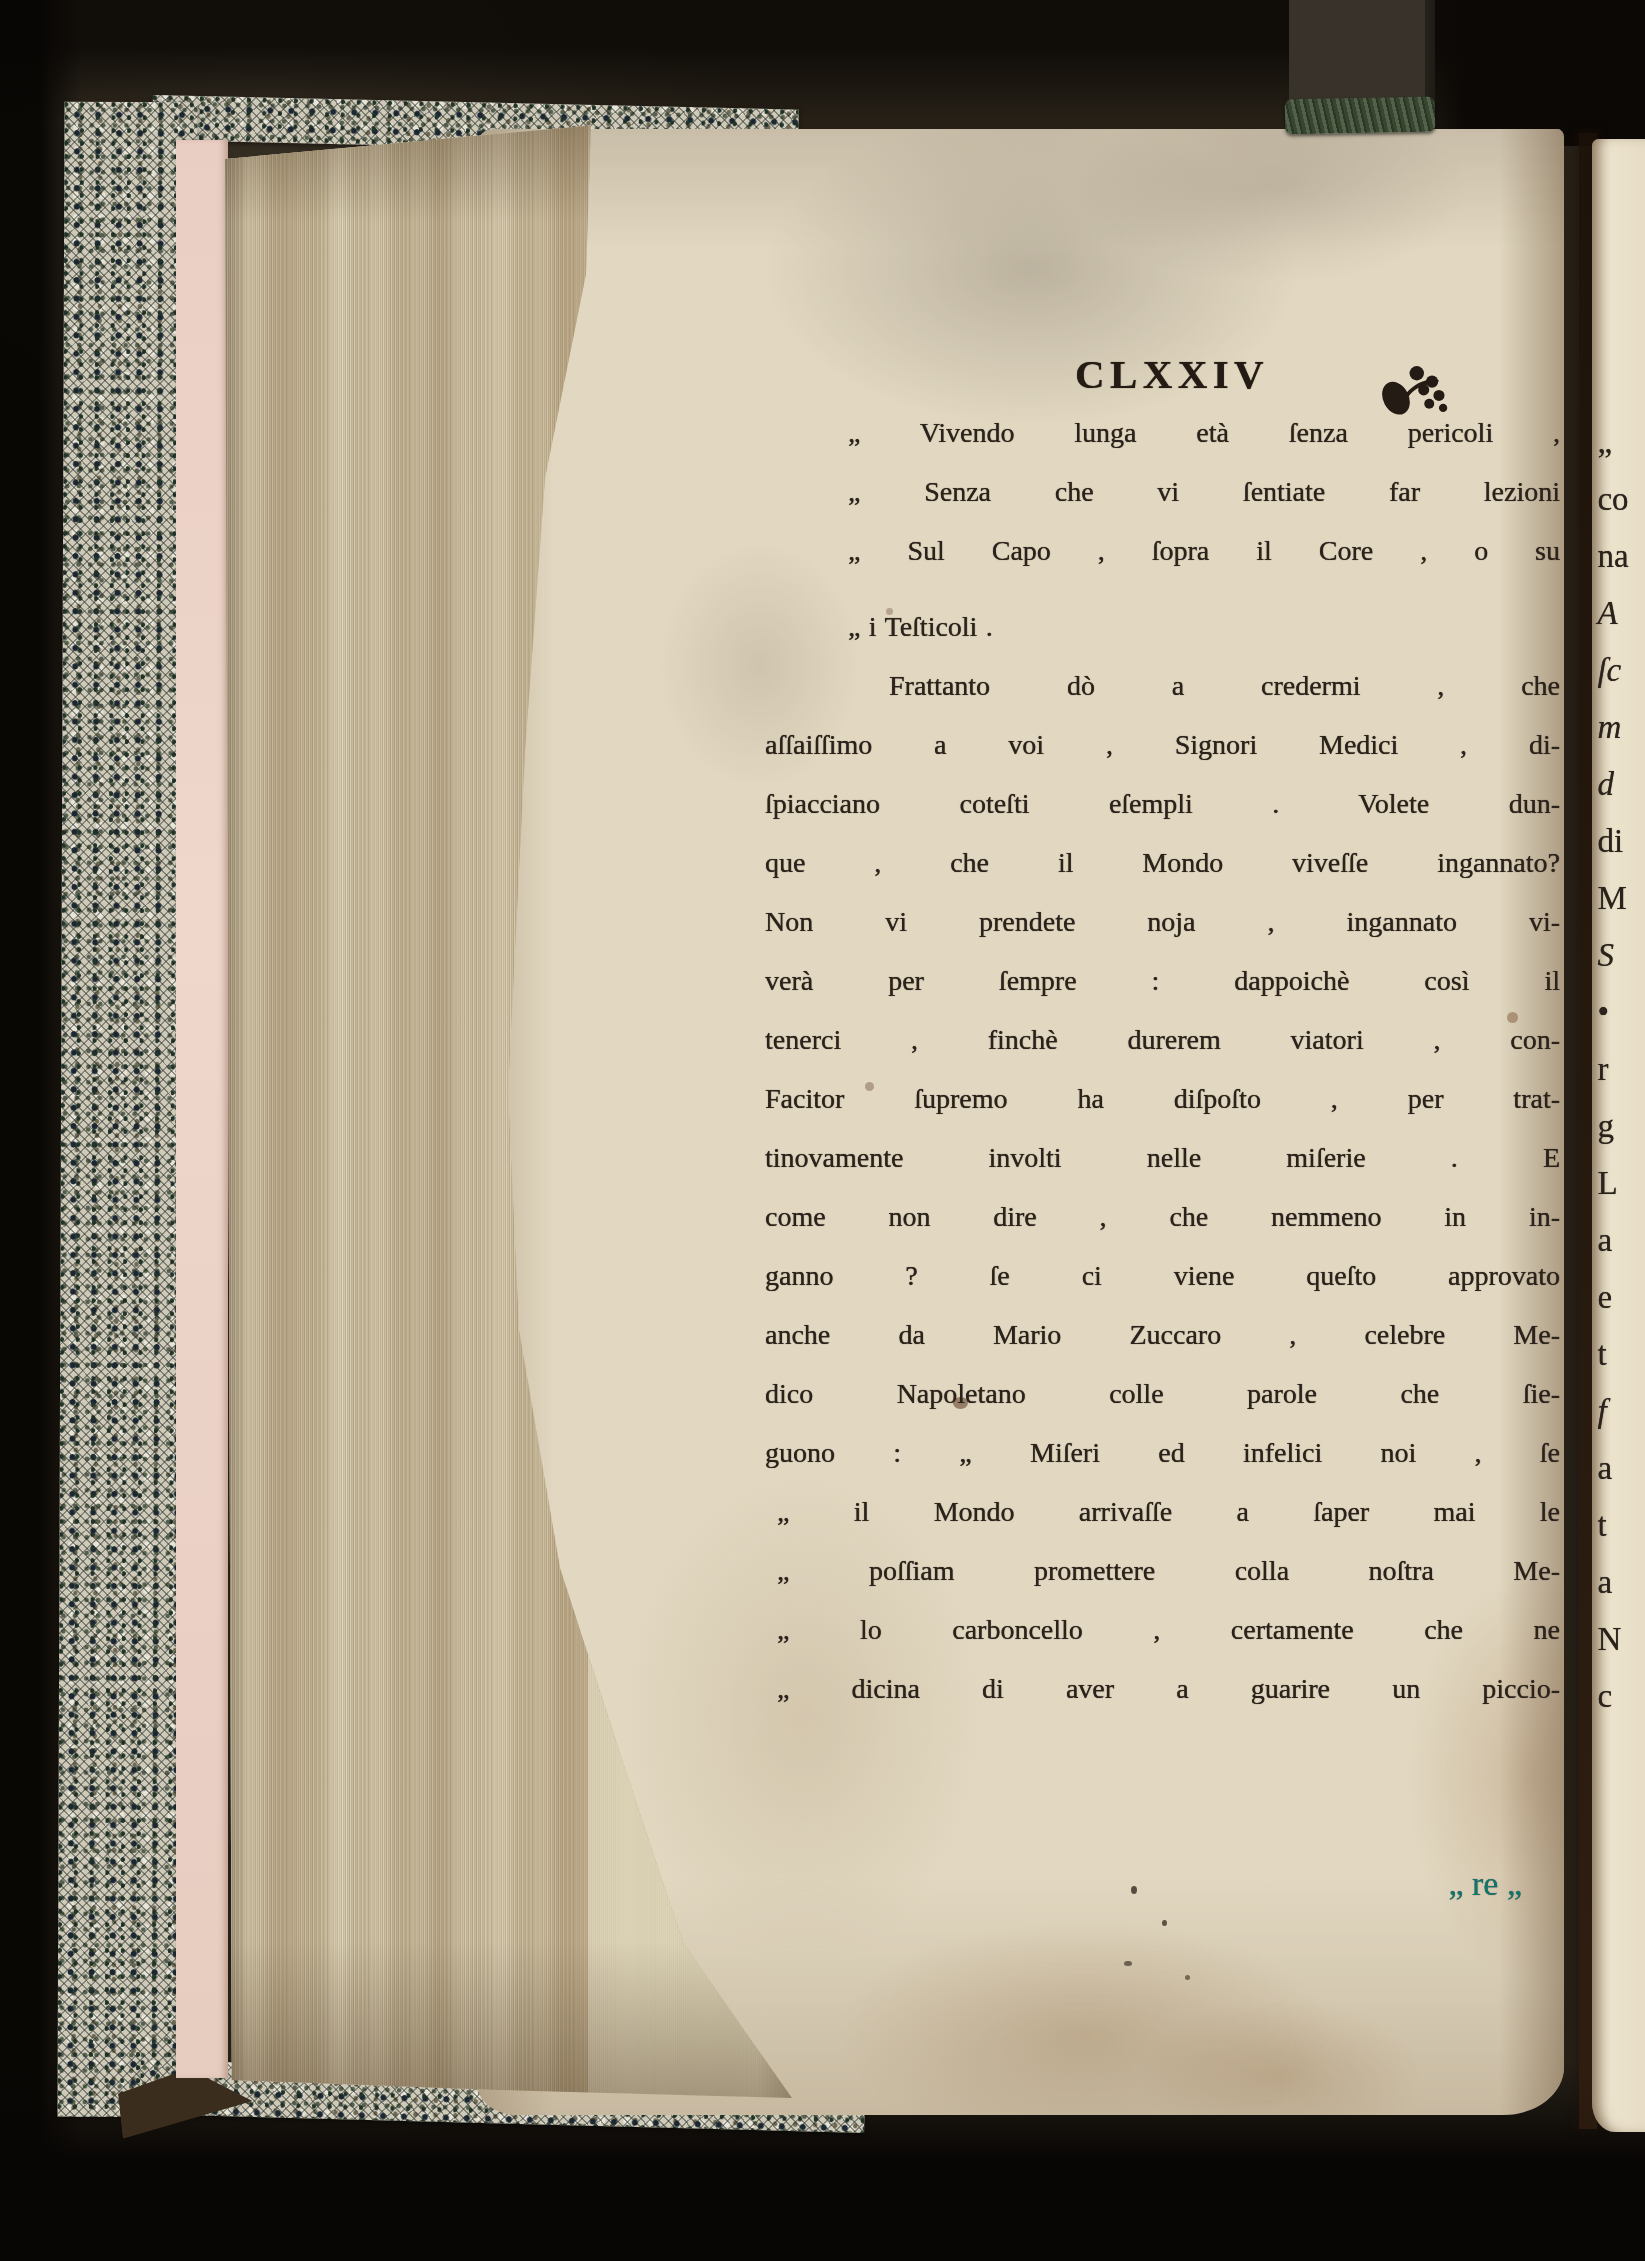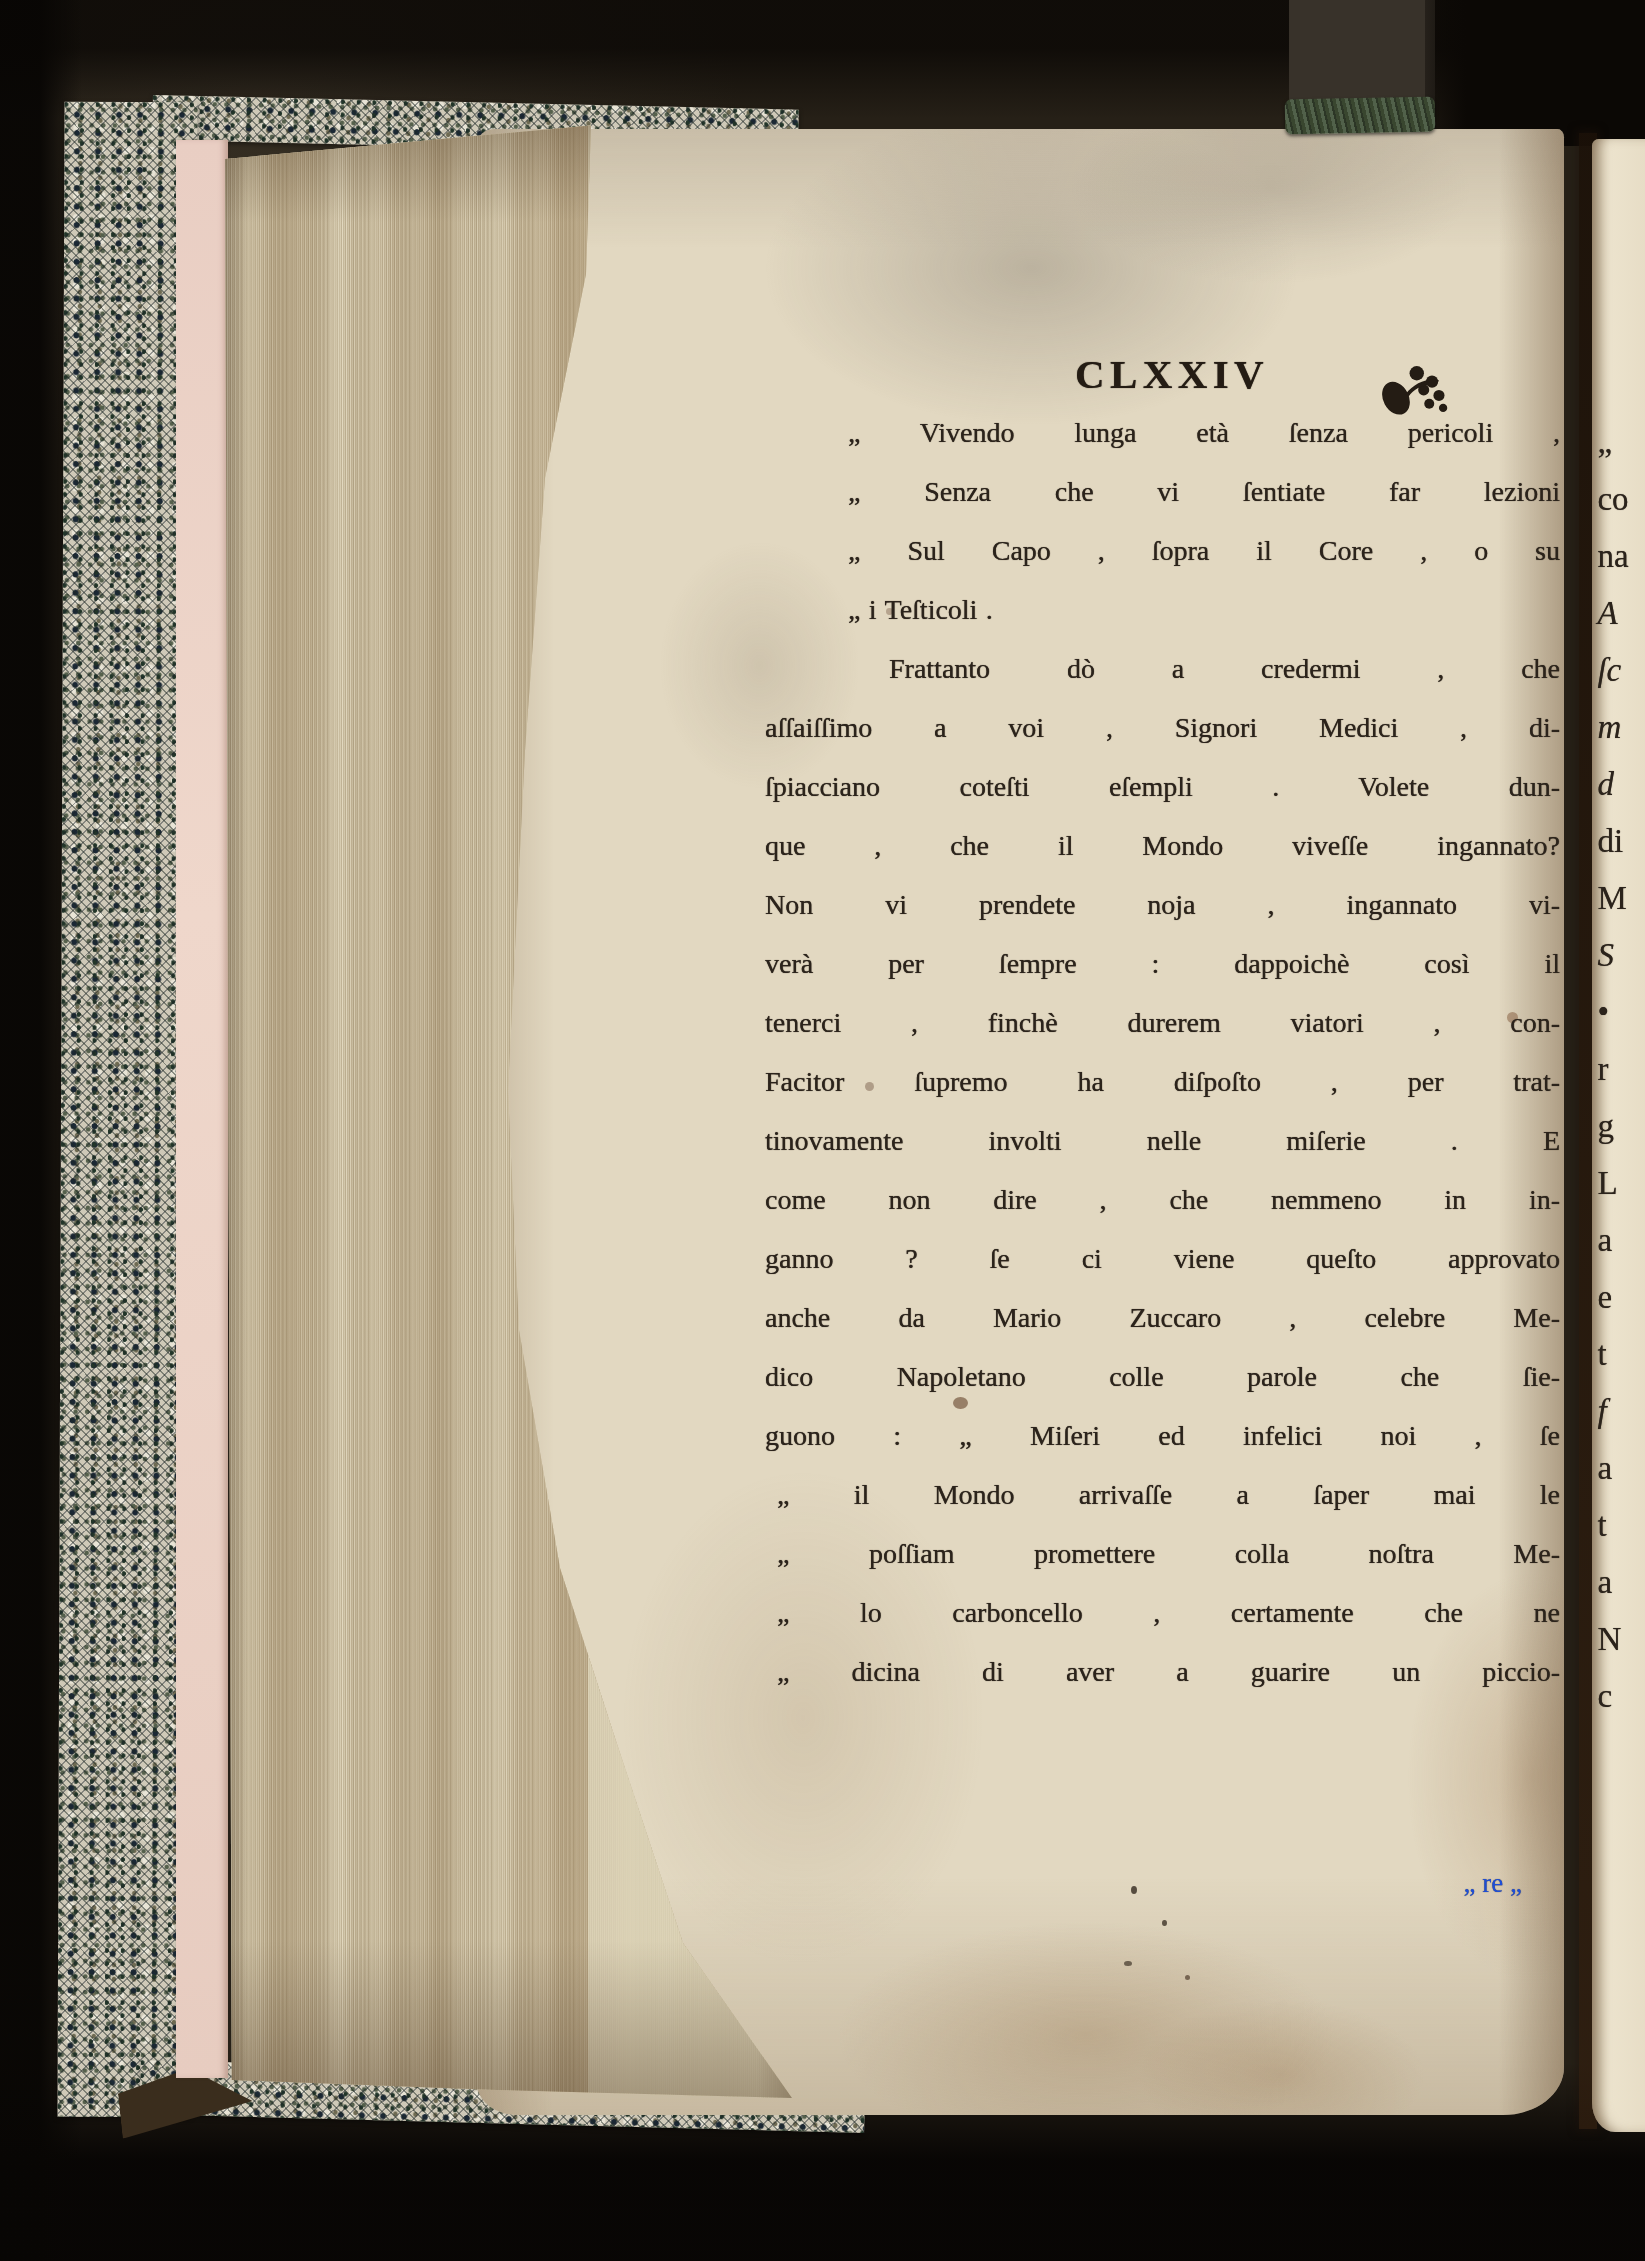--- a/index.html
+++ b/index.html
@@ -83,22 +83,22 @@
   
   .text-block{left:288px; top:274px; width:795px;}
   .line{position:static; display:block; height:59px; line-height:59px;
     font-size:28px; color:#2b231b; word-spacing:1.4px;
     text-align:justify; text-align-last:justify;
     text-shadow:0 0 0.9px rgba(43,35,27,.85), 0.4px 0.4px 0 rgba(43,35,27,.3);
     white-space:nowrap; overflow:visible;}
   .poem{padding-left:127px; text-indent:-44px;}
   .quote{padding-left:72px; text-indent:-60px;}
   .first{text-indent:124px;}
-  .short{text-align:center; text-align-last:left;}
-  .catchword{right:42px; top:1734px; font-size:27px; color:#1d4ed8;
+  .short{text-align:center; text-align-last:left;margin-top:17px;}
+  .catchword{right:42px; top:1734px; font-size:34px; color:#0f766e;
     text-shadow:0 0 0.9px rgba(43,35,27,.8); line-height:41px;}
 
   
   .fore-edge{left:225px; top:124px; width:567px; height:1975px;
     clip-path:polygon(0px 35px, 366px 1.4px, 361px 150px, 320px 354px, 300px 627px,
       283px 967px, 294px 1206px, 335px 1444px, 390px 1614px, 458px 1819px,
       567px 1974px, 272px 1966px, 6.8px 1956px);
     background-image:
       linear-gradient(90deg, rgba(125,98,60,0) 0%, rgba(125,98,60,.30) 12%, rgba(125,98,60,0) 20%,
         rgba(125,98,60,.25) 38%, rgba(125,98,60,0) 46%, rgba(141,112,72,.35) 63%,

